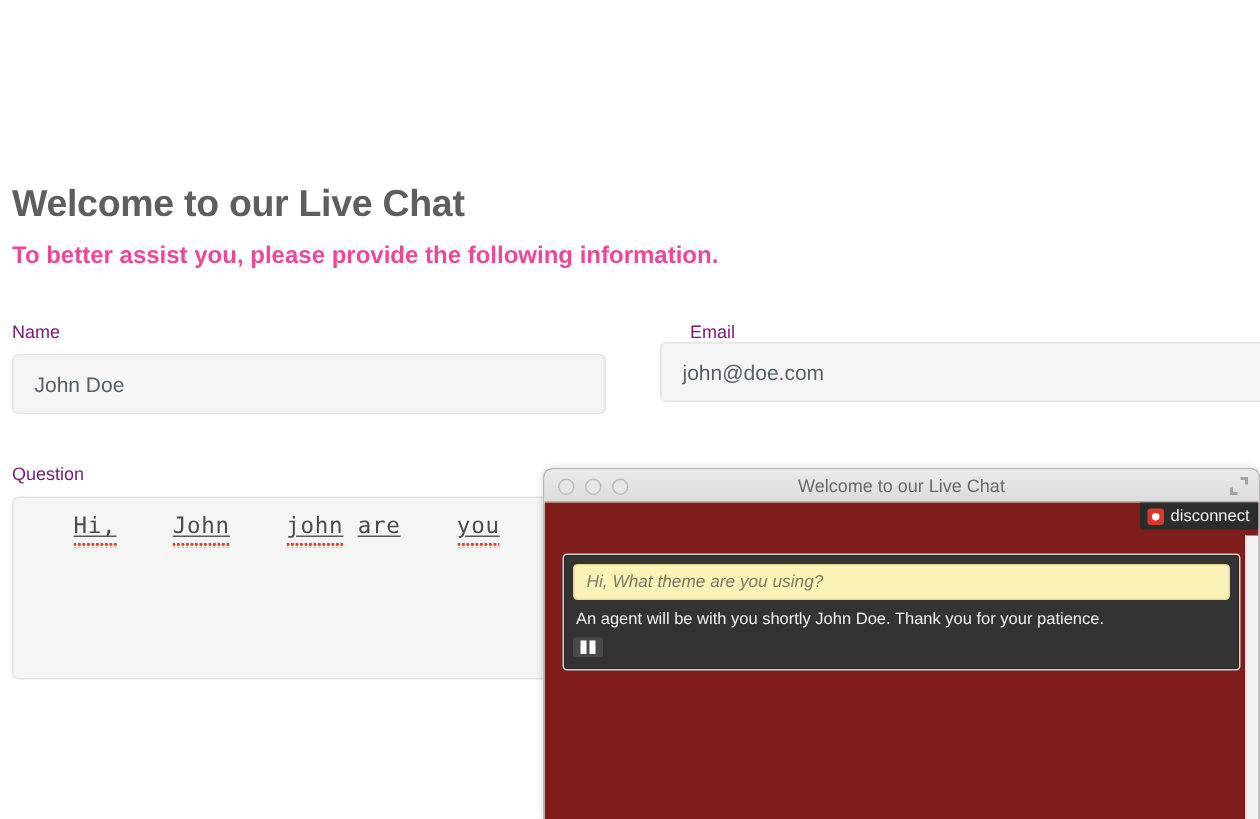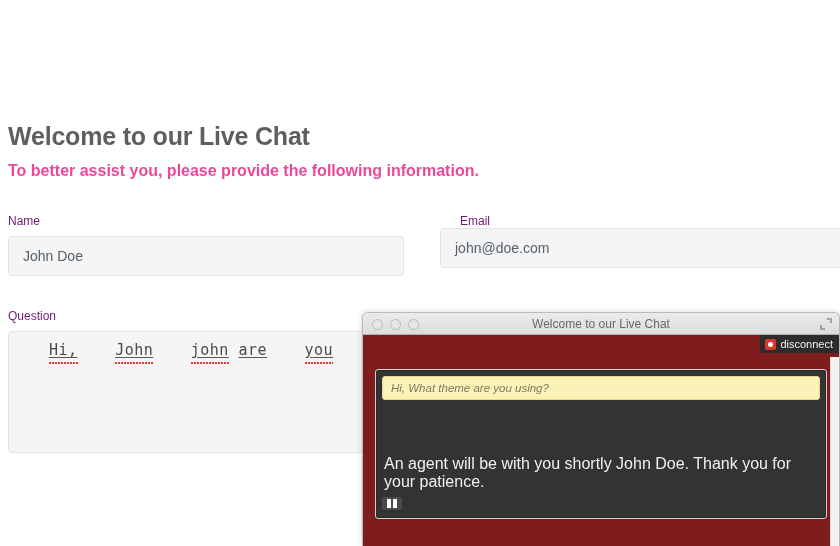--- a/index.html
+++ b/index.html
@@ -233,24 +233,23 @@
     border: 1px solid #e5d98d;
     border-radius: 3px;
     padding: 5px 8px;
     font-size: 11.5px;
     font-style: italic;
     color: #7c7a63;
     font-family: "Liberation Sans", sans-serif;
   }
   .msg-system {
     color: #f0f0f0;
-    font-size: 16px;
+    font-size: 11px;
     padding: 7px 2px 6px 2px;
     font-family: "Liberation Sans", sans-serif;
-    margin-top: 48px;
   }
   .typing-indicator {
     background: #4a4a4a;
     width: 20px; height: 13px;
     border-radius: 2px;
     display: flex;
     align-items: center;
     justify-content: center;
     gap: 2px;
     margin-bottom: 2px;

